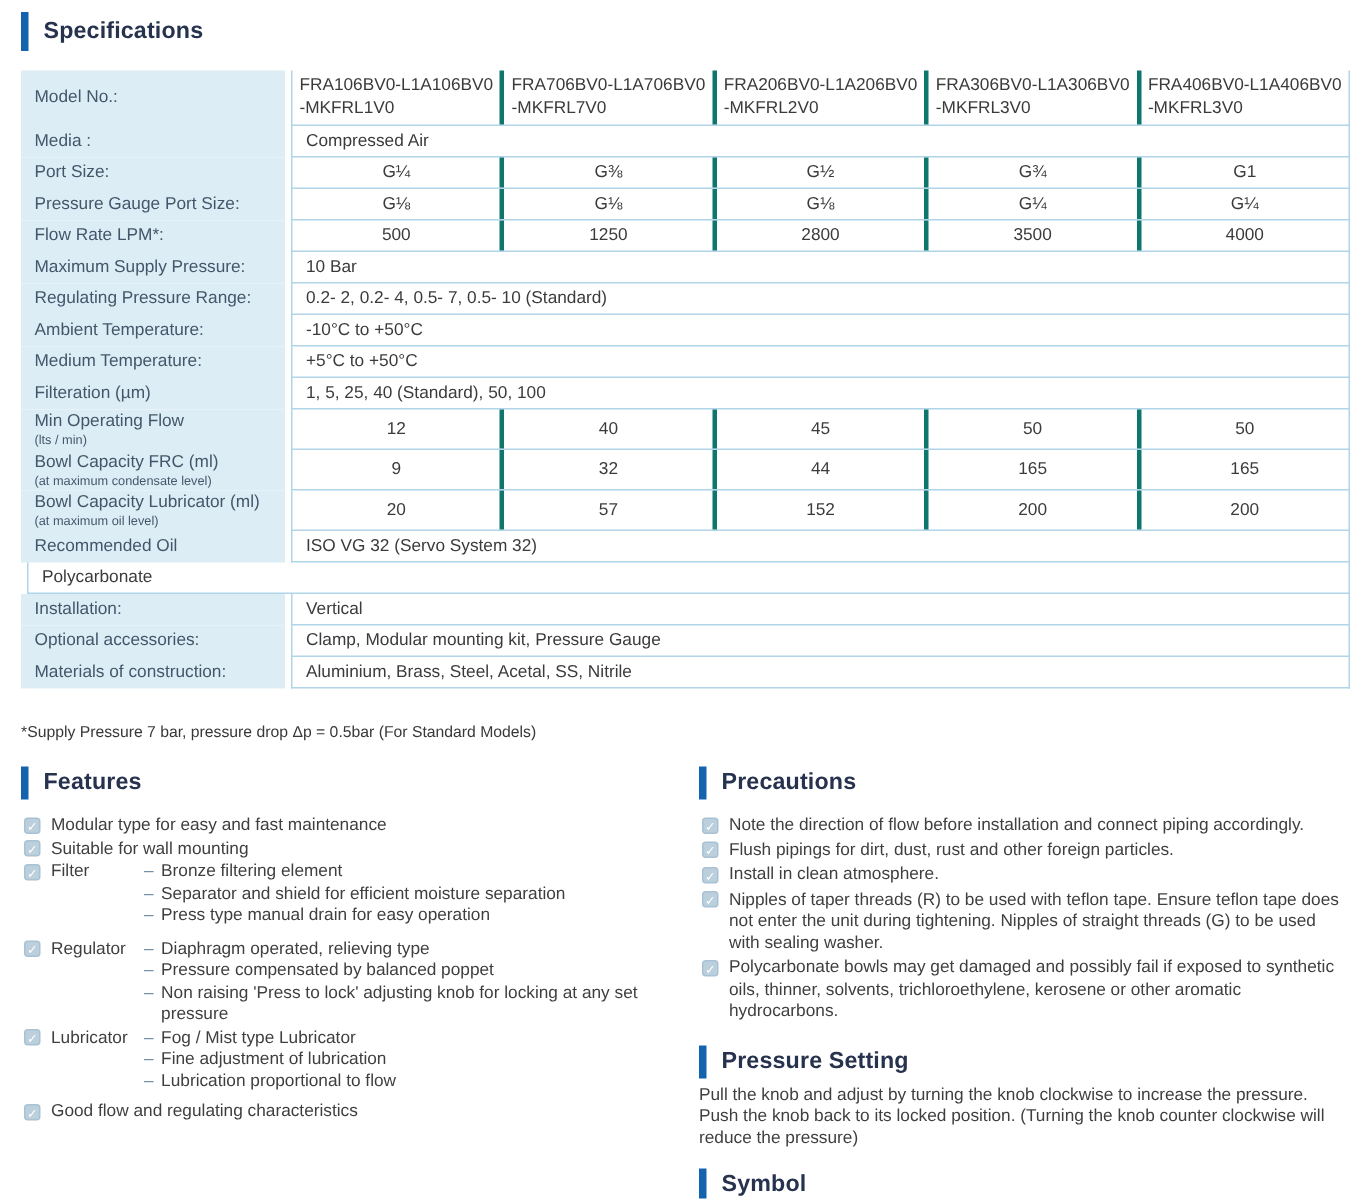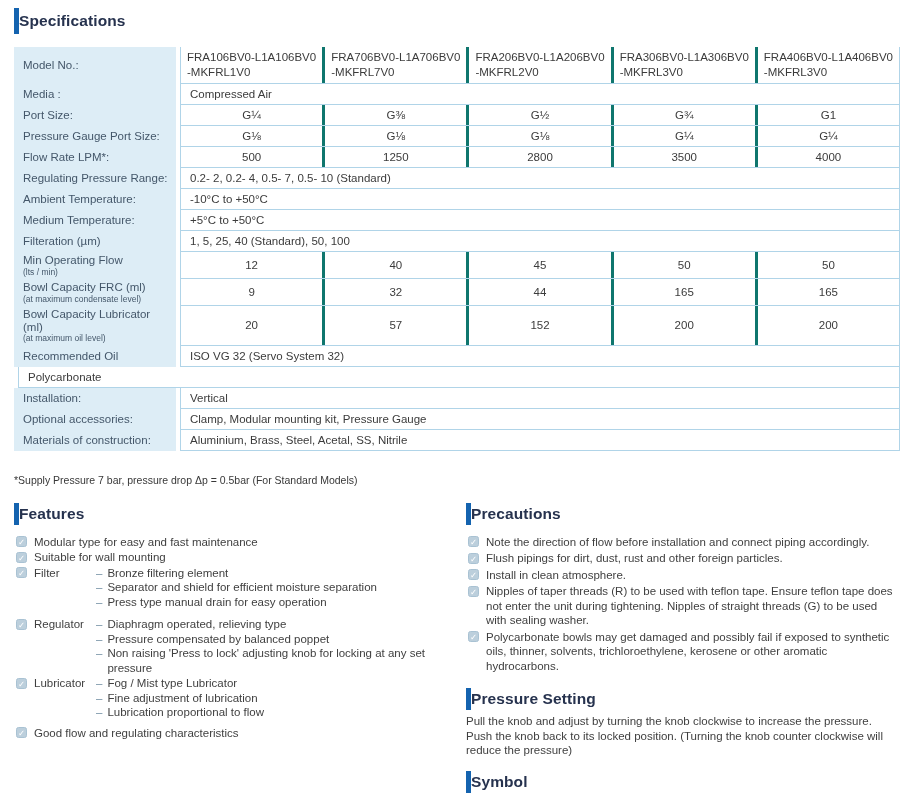--- a/index.html
+++ b/index.html
@@ -1,28 +1,28 @@
 <!DOCTYPE html>
 <html><head>
 <meta charset="utf-8">
 <style>
   *{box-sizing:border-box;margin:0;padding:0}
   html,body{background:#fff}
   body{width:913px;height:799px;font-family:"Liberation Sans",sans-serif;color:#3f3f3f;overflow:hidden}
   .page{padding:8px 13px 0 14px}
-  .sec-head{display:flex;align-items:center;}
+  .sec-head{display:flex;align-items:center;gap:10px}
   .bar{width:5px;background:#1463af;height:22px;flex:none}
   .sec-head.big .bar{height:26px}
   .sec-head h2{font-size:15.5px;font-weight:700;color:#26324e;letter-spacing:.1px}
   
   .spec-table{margin-top:13px;font-size:11.5px}
   .trow{display:flex;min-height:21px}
   .trow.tall{min-height:25px}
   .trow.xtall{min-height:37px}
-  .tlabel{width:162px;flex:none;background:#ddedf6;color:#44576a;display:flex;flex-direction:column;justify-content:center;padding:2px 4px 2px 9px}
+  .tlabel{width:176px;flex:none;background:#ddedf6;color:#44576a;display:flex;flex-direction:column;justify-content:center;padding:2px 4px 2px 9px}
   .lab-main{font-size:11.5px;line-height:12.5px}
   .lab-sub{font-size:8.5px;line-height:9.5px;margin-top:1px}
   .tvals{flex:1;margin-left:4px;display:flex;border-left:1px solid #b0d4e8;border-right:1px solid #b0d4e8;border-bottom:1px solid #b0d4e8}
   .tspan{flex:1;display:flex;align-items:center;padding-left:9px;color:#3b3b3b}
   .tcell{flex:1;display:flex;align-items:center;justify-content:center;text-align:left;white-space:pre-line;color:#3b3b3b;line-height:1.3}
   .tcell + .tcell{border-left:3px solid #0f766e}
   .footnote{font-size:10.5px;margin-top:23px;color:#383838}
   
   .cols{display:flex;margin-top:17px}
   .left-col{width:452px;flex:none}
@@ -110,20 +110,28 @@
           <div class="tvals">
             <div class="tcell">500</div>
             <div class="tcell">1250</div>
             <div class="tcell">2800</div>
             <div class="tcell">3500</div>
             <div class="tcell">4000</div>
           </div>
         </div>
         <div class="trow">
           <div class="tlabel">
+            <div class="lab-main">Maximum Supply Pressure:</div>
+          </div>
+          <div class="tvals">
+            <div class="tspan">10 Bar</div>
+          </div>
+        </div>
+        <div class="trow">
+          <div class="tlabel">
             <div class="lab-main">Regulating Pressure Range:</div>
           </div>
           <div class="tvals">
             <div class="tspan">0.2- 2, 0.2- 4, 0.5- 7, 0.5- 10 (Standard)</div>
           </div>
         </div>
         <div class="trow">
           <div class="tlabel">
             <div class="lab-main">Ambient Temperature:</div>
           </div>

